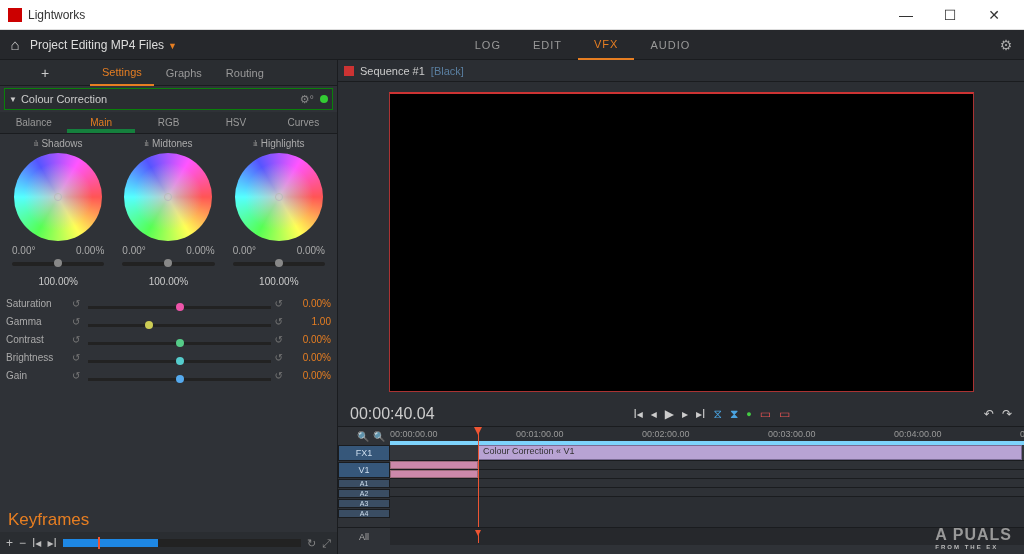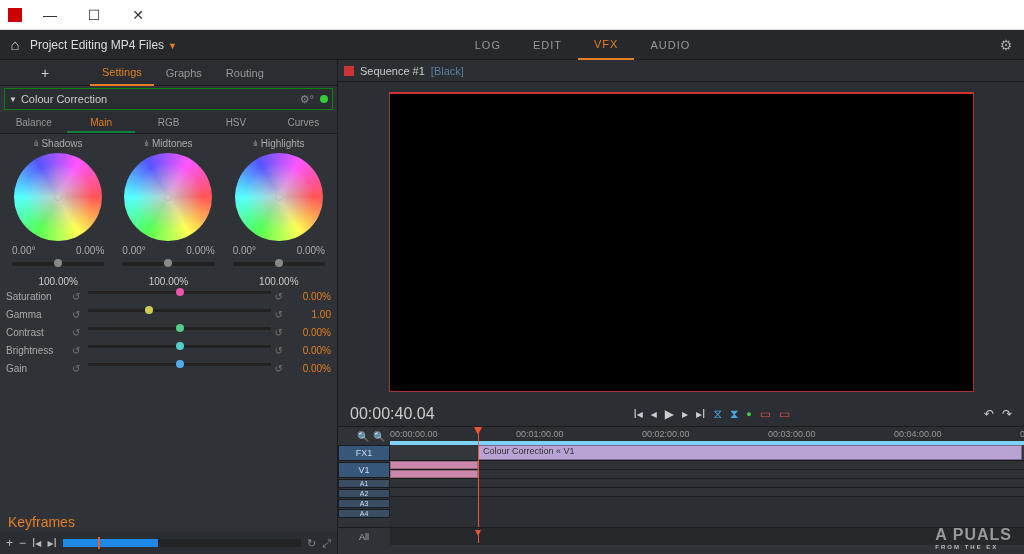--- a/index.html
+++ b/index.html
@@ -33,44 +33,44 @@
 .left-tabs .lt.active { color: #e67e22; border-bottom: 2px solid #e67e22; }
 
 .section-hdr { height: 22px; background: #2a2d31; display: flex; align-items: center; padding: 0 4px; border: 1px solid #0a800a; margin: 2px 4px; }
 .section-hdr .tri { color: #ccc; font-size: 8px; margin-right: 4px; }
 .section-hdr .name { flex: 1; color: #ccc; }
 .section-hdr .cog { color: #888; margin-right: 6px; font-size: 11px;}
 .section-hdr .dot { width: 8px; height: 8px; background: #3c3; border-radius: 50%; }
 
 .cc-tabs { display: flex; height: 22px; background: #2a2d31; border-bottom: 1px solid #1a1c1f; }
 .cc-tabs .ct { flex: 1; text-align: center; line-height: 22px; color: #999; font-size: 10px; }
-.cc-tabs .ct.active { color: #e67e22; border-bottom: 2px solid #15803d; }
+.cc-tabs .ct.active { color: #e67e22; border-bottom: 4px solid #15803d; }
 
 .wheels { display: flex; padding: 4px; gap: 2px; }
 .wheel-col { flex: 1; text-align: center; }
 .wheel-hdr { display: flex; justify-content: center; align-items: center; gap: 4px; color: #aaa; font-size: 10px; margin-bottom: 4px; }
 .bars { display: inline-block; color: #888; letter-spacing: -1px; font-size: 8px; font-family: Liberation Serif, serif; }
 .wheel { width: 88px; height: 88px; margin: 0 auto; border-radius: 50%; position: relative;
   background: conic-gradient(from 90deg, #f55, #ff5, #5f5, #5ff, #55f, #f5f, #f55); }
 .wheel::after { content: ""; position: absolute; inset: 0; border-radius: 50%;
   background: radial-gradient(circle, #ccc 0%, rgba(200,200,200,0.7) 15%, rgba(255,255,255,0) 55%); }
 .wheel .ctr { position: absolute; top: 50%; left: 50%; width: 8px; height: 8px; border: 1px solid #333; border-radius: 50%; transform: translate(-50%,-50%); }
 .readouts { display: flex; justify-content: space-between; padding: 4px 8px; font-size: 10px; color: #aaa; }
 .mini-slider { height: 4px; background: #222; margin: 2px 8px; position: relative; border-radius: 2px;}
 .mini-slider .thumb { position: absolute; top: -3px; left: 50%; width: 8px; height: 8px; background: #888; border-radius: 50%; transform: translateX(-50%);}
 .pct-line { text-align: center; font-size: 10px; color: #ccc; margin-top: 10px;}
 
-.adjust-row { display: flex; align-items: flex-start; height: 18px; padding: 0 6px; }
+.adjust-row { display: flex; align-items: flex-end; height: 18px; padding: 0 6px; }
 .adjust-row .lbl { width: 66px; color: #aaa; font-size: 10px; }
 .adjust-row .reset { color: #777; font-size: 10px; margin-right: 4px;}
 .adjust-row .track { flex: 1; height: 3px; background: #222; position: relative; margin: 0 4px; }
 .adjust-row .track .th { position: absolute; top: -3px; width: 8px; height: 8px; border-radius: 50%; transform: translateX(-50%);}
 .adjust-row .val { width: 44px; text-align: right; color: #e67e22; font-size: 10px; }
 .left .spacer { flex: 1; }
-.kf-lbl { color: #e67e22; font-size: 14px; padding: 2px 8px; }
+.kf-lbl { color: #e67e22; font-size: 17px; padding: 2px 8px; }
 .kf-bar { display: flex; align-items: center; height: 22px; padding: 0 6px; gap: 6px; background: #2a2d31;}
 .kf-bar .btn { color: #bbb; font-size: 12px; }
 .kf-bar .strip { flex: 1; height: 8px; background: linear-gradient(to right, #1e88e5 40%, #222 40%); position: relative;}
 .kf-bar .strip::after { content:""; position:absolute; left:15%; top:-2px; width:2px; height:12px; background:#e53;}
 .kf-bar .icons { display:flex; gap:6px; color:#888;}
 
 
 .right { flex: 1; display: flex; flex-direction: column; background: #2b2e33; }
 .seq-hdr { height: 22px; display: flex; align-items: center; padding: 0 6px; gap: 6px; border-bottom:1px solid #1a1c1f;}
 .seq-hdr .sq { width: 10px; height: 10px; background: #c33; }
@@ -110,20 +110,21 @@
 .tl-all .mini .ph::before{content:""; position:absolute; top:0; left:-3px; border-left:3px solid transparent; border-right:3px solid transparent; border-top:6px solid #e53;}
 
 .watermark { position: fixed; right: 12px; bottom: 4px; font-size: 16px; color: #999; font-weight: bold; letter-spacing: 1px;}
 .watermark small { display:block; font-size:6px; letter-spacing:2px; color:#bbb;}
 </style>
 </head>
 <body>
 
 <div class="titlebar">
   <div class="logo"></div>
+  <div class="title">Lightworks</div>
   <div class="win-btn">—</div>
   <div class="win-btn">☐</div>
   <div class="win-btn">✕</div>
 </div>
 
 <div class="app">
 
   <div class="toolbar">
     <div class="home-icon">⌂</div>
     <div class="project-name">

